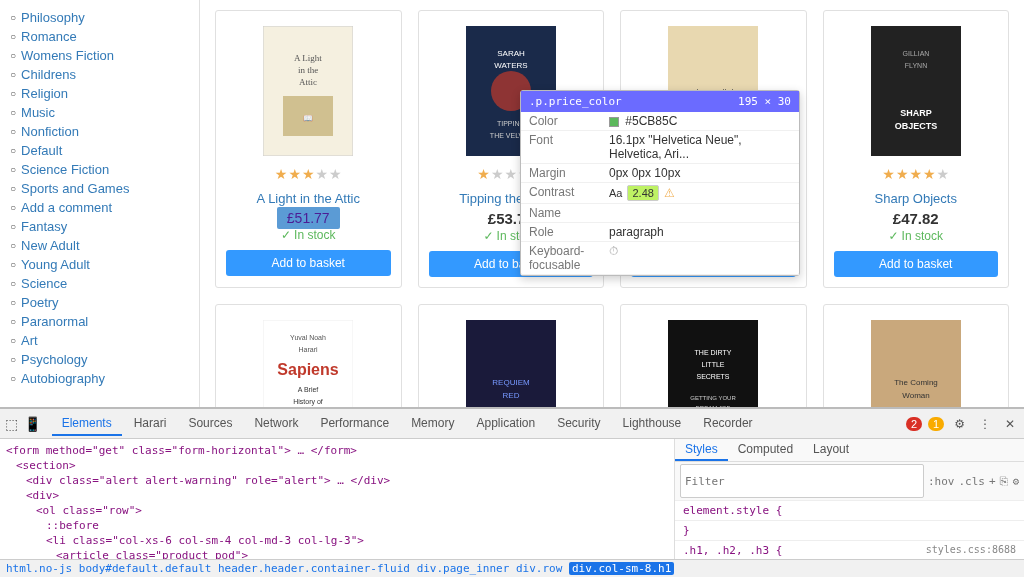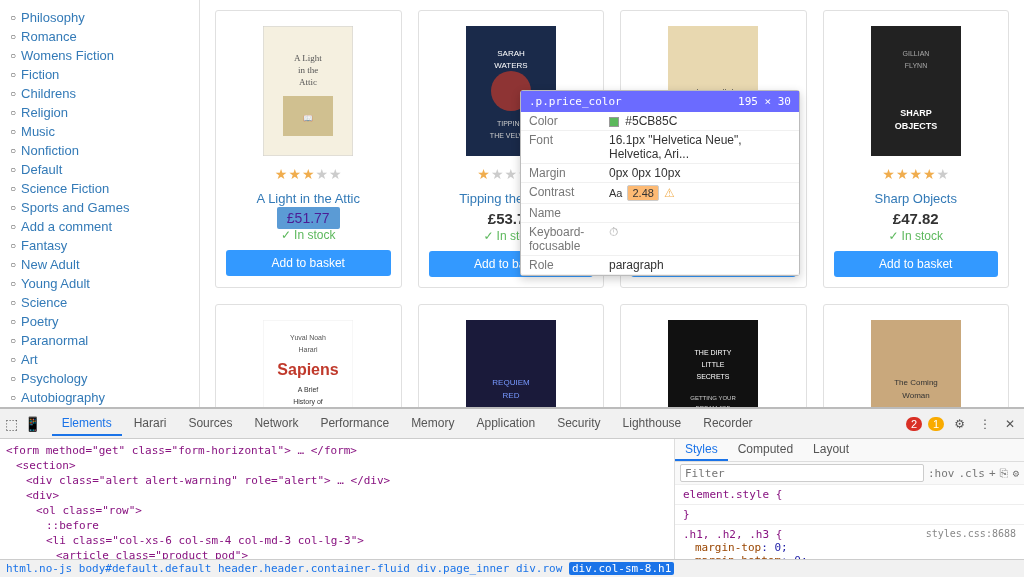--- a/index.html
+++ b/index.html
@@ -46,21 +46,21 @@
     .indent3 { padding-left: 30px; }
     .indent4 { padding-left: 40px; }
     .indent5 { padding-left: 50px; }
 
     
     .styles-panel { width: 350px; border-left: 1px solid #ddd; overflow-y: auto; font-family: monospace; font-size: 11px; }
     .styles-panel-tabs { display: flex; border-bottom: 1px solid #ddd; background: #f9f9f9; }
     .styles-panel-tab { padding: 3px 10px; font-size: 12px; cursor: pointer; font-family: sans-serif; color: #555; }
     .styles-panel-tab.active { color: #1a73e8; border-bottom: 2px solid #1a73e8; }
     .filter-bar { display: flex; align-items: center; padding: 2px 5px; border-bottom: 1px solid #eee; background: #f9f9f9; gap: 4px; }
-    .filter-input { flex: 1; border: 1px solid #ccc; border-radius: 2px; padding: 1px 4px; font-size: 11px; font-family: monospace; height: 18px; }
+    .filter-input { flex: 1; border: 1px solid #ccc; border-radius: 2px; padding: 1px 4px; font-size: 11px; font-family: monospace; height: 34px; }
     .filter-icon { color: #777; font-size: 11px; cursor: pointer; }
     .style-rule { padding: 3px 8px; border-bottom: 1px solid #eee; }
 
     
     .inspector-popup {
       position: absolute;
       top: 90px;
       left: 320px;
       background: #fff;
       border: 1px solid #bbb;
@@ -70,21 +70,21 @@
       font-size: 12px;
       z-index: 100;
     }
     .popup-header { background: #6b6bff; color: #fff; padding: 4px 8px; font-size: 11px; font-family: monospace; display: flex; justify-content: space-between; }
     .popup-row { display: flex; padding: 2px 8px; border-bottom: 1px solid #f0f0f0; }
     .popup-label { color: #777; width: 80px; flex-shrink: 0; }
     .popup-value { color: #333; flex: 1; }
     .popup-color-swatch { display: inline-block; width: 10px; height: 10px; border: 1px solid #999; vertical-align: middle; margin-right: 3px; }
     .popup-section-header { background: #f0f0f0; padding: 2px 8px; font-size: 11px; color: #555; font-weight: bold; text-transform: uppercase; }
     .popup-contrast { display: flex; align-items: center; gap: 5px; }
-    .contrast-badge { background: #fdba74; border: 1px solid #ccc; border-radius: 2px; padding: 1px 4px; font-size: 11px; }
+    .contrast-badge { background: #bef264; border: 1px solid #ccc; border-radius: 2px; padding: 1px 4px; font-size: 11px; }
     .warning-icon { color: #f0ad4e; }
     .popup-keyboard { color: #ccc; }
 
     
     .devtools-breadcrumb { background: #f1f1f1; border-top: 1px solid #ccc; padding: 2px 6px; font-size: 11px; font-family: monospace; color: #555; white-space: nowrap; overflow: hidden; }
     .breadcrumb-item { color: #1a73e8; cursor: pointer; }
     .breadcrumb-current { background: #1a73e8; color: #fff; padding: 0 3px; border-radius: 2px; }
 
     .devtools-toolbar-icons { display: flex; align-items: center; margin-left: auto; gap: 6px; font-size: 12px; color: #555; }
     .toolbar-icon-btn { cursor: pointer; padding: 2px 4px; border-radius: 2px; }
@@ -100,21 +100,20 @@
 
 <div class="page-wrapper">
 
   <div class="main-area">
 
     <div class="sidebar">
       <div id="sidebar-items-container">
           <div class="sidebar-item">Philosophy</div>
           <div class="sidebar-item">Romance</div>
           <div class="sidebar-item">Womens Fiction</div>
-          <div class="sidebar-item">Fiction</div>
           <div class="sidebar-item">Childrens</div>
           <div class="sidebar-item">Religion</div>
           <div class="sidebar-item">Music</div>
           <div class="sidebar-item">Nonfiction</div>
           <div class="sidebar-item">Default</div>
           <div class="sidebar-item">Science Fiction</div>
           <div class="sidebar-item">Sports and Games</div>
           <div class="sidebar-item">Add a comment</div>
           <div class="sidebar-item">Fantasy</div>
           <div class="sidebar-item">New Adult</div>
@@ -156,28 +155,28 @@
             <span style="font-size:11px;">Aa</span>
             <span class="contrast-badge">2.48</span>
             <span class="warning-icon">⚠</span>
           </span>
         </div>
         <div class="popup-row">
           <span class="popup-label">Name</span>
           <span class="popup-value"></span>
         </div>
         <div class="popup-row">
+          <span class="popup-label">Role</span>
+          <span class="popup-value">paragraph</span>
+        </div>
+        <div class="popup-row">
           <span class="popup-label">Keyboard-focusable</span>
           <span class="popup-value popup-keyboard">
             <span style="color:#aaa;">⏱</span>
           </span>
-        </div>
-        <div class="popup-row">
-          <span class="popup-label">Role</span>
-          <span class="popup-value">paragraph</span>
         </div>
       </div>
 
       <div class="product-grid" id="product-grid-container">
       <div class="product-card">
             <div class="book-cover">
               <svg viewBox="0 0 90 130" xmlns="http://www.w3.org/2000/svg">
       <rect width="90" height="130" fill="#f5f0e0" stroke="#ccc"></rect>
       <text x="45" y="35" font-size="9" text-anchor="middle" fill="#555" font-family="serif">A Light</text>
       <text x="45" y="47" font-size="9" text-anchor="middle" fill="#555" font-family="serif">in the</text>

